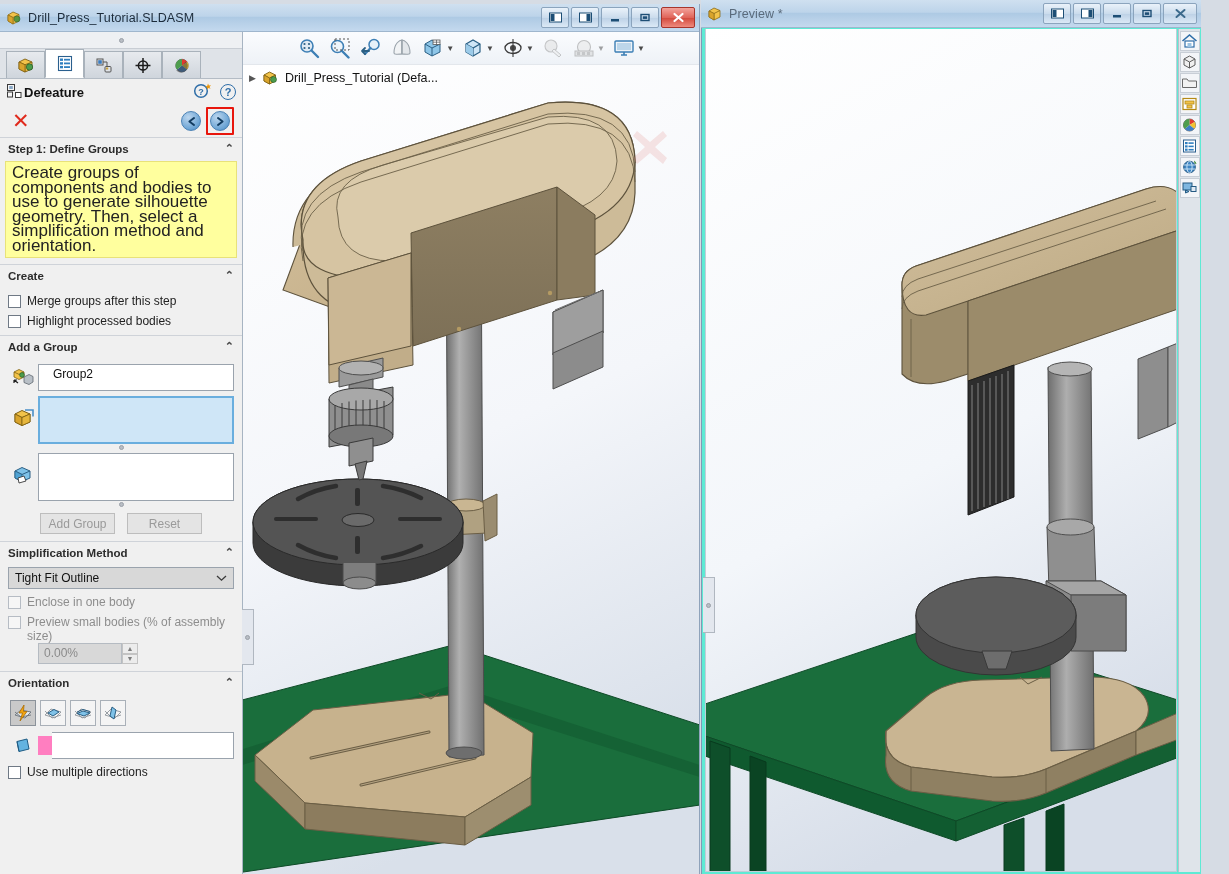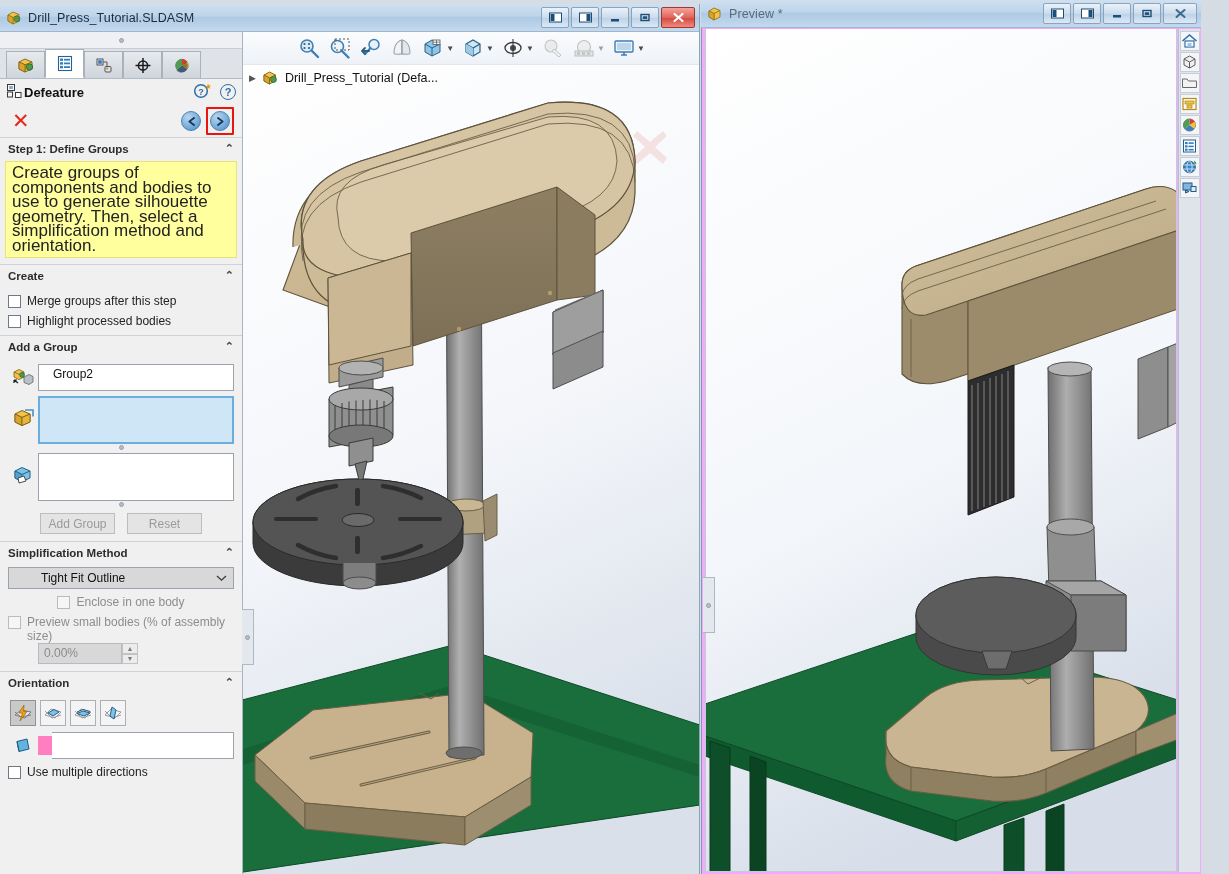--- a/index.html
+++ b/index.html
@@ -112,21 +112,21 @@
     background:#ffff9e; border:1px solid #e8e27a;
     font-size:17px; line-height:14.5px; color:#222;
     padding:4px 6px; margin:2px 5px 6px 5px;
   }
 
   .listbox{
     background:#fff;border:1px solid #9aa3ad; height:56px; font-size:12px;
     padding:3px 5px; color:#111;
   }
   .chkrow{ display:flex;align-items:center; margin-top:6px; font-size:12px; color:#222;}
-  .chkrow.dim{ color:#8d8d8d;justify-content:center; }
+  .chkrow.dim{ color:#8d8d8d; }
   .chk{
     width:13px;height:13px;background:#fff;border:1px solid #6f7985;margin-right:6px;flex:0 0 auto;
   }
   .chk.dim{ border-color:#b6bcc4;background:#f6f6f6;}
 
   .inp-row{ display:flex;align-items:center;margin-top:3px; }
   .ic-slot{ width:30px;flex:0 0 auto; display:flex;align-items:center;justify-content:center;}
   .txtinput{
     flex:1;height:27px;background:#fff;border:1px solid #9aa3ad;font-size:12px;
     padding:0 14px; color:#111; line-height:19px;
@@ -138,21 +138,21 @@
   .mini-handle{ display:flex;justify-content:center;margin-top:1px; }
   .btnrow{ display:flex;gap:12px;justify-content:center;margin-top:6px; }
   .gbtn{
     min-width:75px;height:21px;background:#e4e4e4;border:1px solid #bdbdbd;
     color:#9a9a9a;font-size:12px;display:flex;align-items:center;justify-content:center;
   }
   .combo{
     height:22px;background:#d8d8d8;border:1px solid #9aa3ad;display:flex;align-items:center;
     padding:0 6px;font-size:12px;color:#111;
   }
-  .combo .cv{ flex:1;margin-left:26px; }
+  .combo .cv{ flex:1; }
   .spin-wrap{ display:flex;margin-left:30px;width:100px;}
   .spin-val{
     flex:1;height:21px;background:#d8d8d8;border:1px solid #b5bbc2;font-size:12px;
     color:#8a8a8a;padding:0 5px;line-height:19px;
   }
   .spin-btns{ width:16px;display:flex;flex-direction:column;}
   .spin-b{ flex:1;background:#ececec;border:1px solid #c3c3c3;display:flex;align-items:center;justify-content:center;font-size:7px;color:#7d7d7d;}
   .ori-row{ display:flex;gap:4px;margin:4px 0 0 2px; }
   .ori-btn{
     width:26px;height:26px;border:1px solid #a9b0b8;background:#f4f4f4;
@@ -189,21 +189,21 @@
 
   
   .vsplit{
     position:absolute; width:12px; height:56px; background:#e3e7ee;
     border:1px solid #b0b7c0; border-left:none; display:flex;align-items:center;justify-content:center;
   }
 
   
   #right-window{
     position:absolute; left:701px; top:0; width:500px; height:874px;
-    background:#f0abfc;
+    background:#5eead4;
   }
   .preview-canvas{
     position:absolute;left:4px;top:29px;right:24px;bottom:2px;overflow:hidden;
     border:1px solid #c3ccd6; border-top:none;
   }
   .right-rail{
     position:absolute; right:1px; top:29px; width:22px; bottom:2px;
     background:#dfe4ea; border-left:1px solid #b7c0ca;
     display:flex;flex-direction:column;align-items:center;padding-top:2px;gap:1px;
   }

